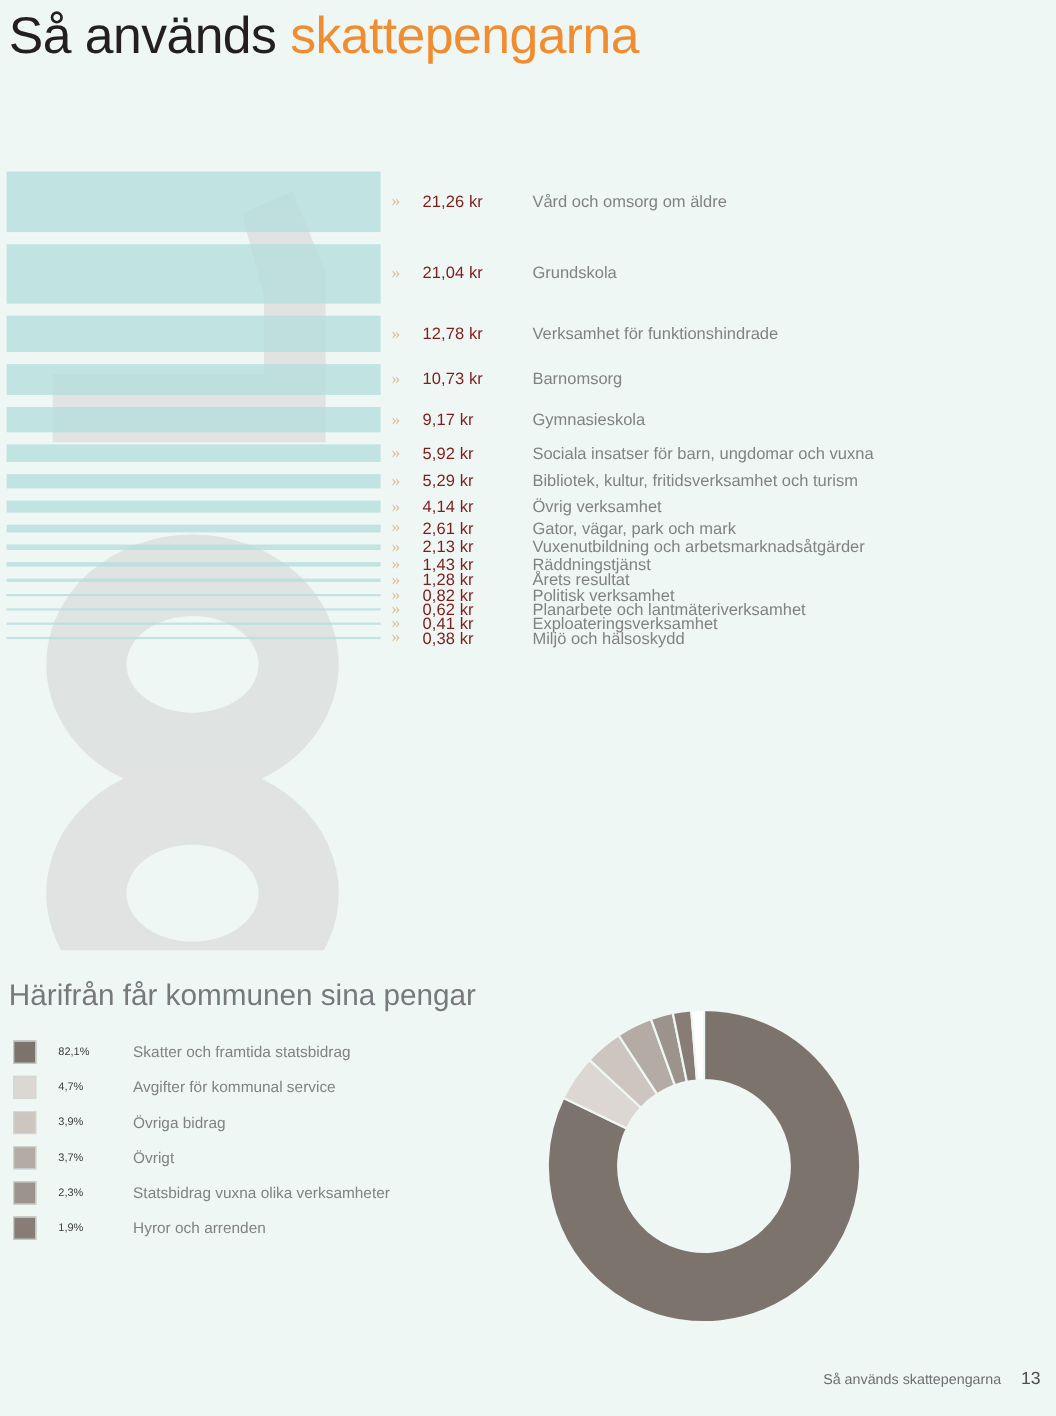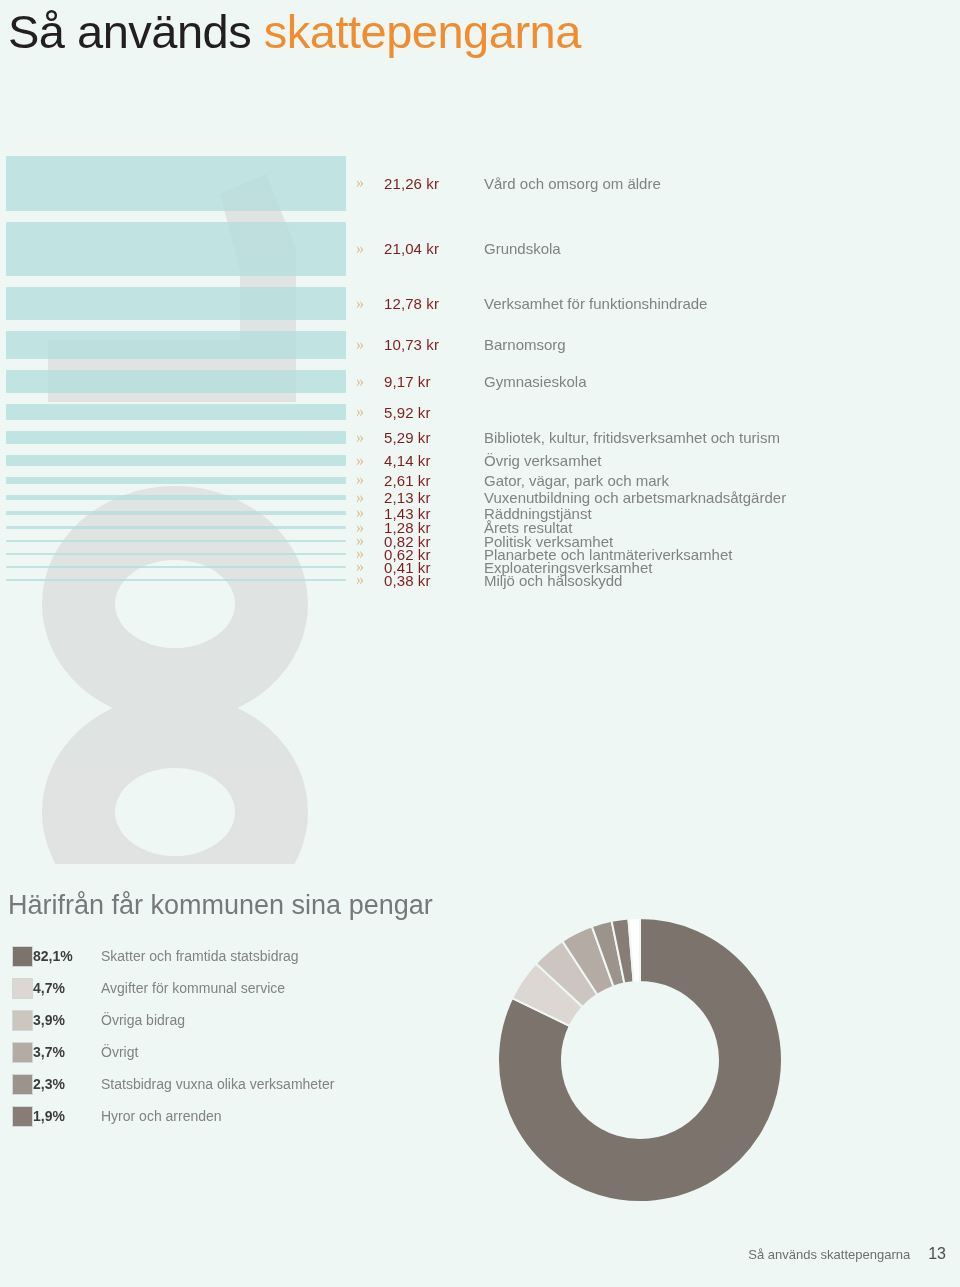--- a/index.html
+++ b/index.html
@@ -68,22 +68,22 @@
     position:absolute;left:8px;top:890px;
     font-size:27px;color:#77787b;font-weight:400;
   }
   .legend{position:absolute;left:12px;top:940px;width:560px;}
   .lrow{display:flex;align-items:center;height:32px;}
   .swatch{
     width:21px;height:21px;flex:0 0 21px;
     border:1px solid #cfd9d6;box-sizing:border-box;
   }
   .lpct{
-    flex:0 0 60px;width:60px;margin-left:0;
-    font-size:14px;font-weight:bold;color:#3d3d3f;
+    flex:0 0 60px;width:60px;margin-left:20px;
+    font-size:10px;font-weight:normal;color:#3d3d3f;
   }
   .lname{
     margin-left:8px;font-size:14px;color:#808283;white-space:nowrap;
   }
 
   .donut{position:absolute;left:480px;top:900px;width:320px;height:320px;}
 
   
   .footer{
     position:absolute;right:14px;bottom:24px;
@@ -161,20 +161,21 @@
           <span class="lbl">Barnomsorg</span>
         </div>
         <div class="row" style="top: 218.619px;">
           <span class="chev">»</span>
           <span class="val">9,17 kr</span>
           <span class="lbl">Gymnasieskola</span>
         </div>
         <div class="row" style="top: 249.085px;">
           <span class="chev">»</span>
           <span class="val">5,92 kr</span>
+          <span class="lbl">Sociala insatser för barn, ungdomar och vuxna</span>
         </div>
         <div class="row" style="top: 274.546px;">
           <span class="chev">»</span>
           <span class="val">5,29 kr</span>
           <span class="lbl">Bibliotek, kultur, fritidsverksamhet och turism</span>
         </div>
         <div class="row" style="top: 297.711px;">
           <span class="chev">»</span>
           <span class="val">4,14 kr</span>
           <span class="lbl">Övrig verksamhet</span>

